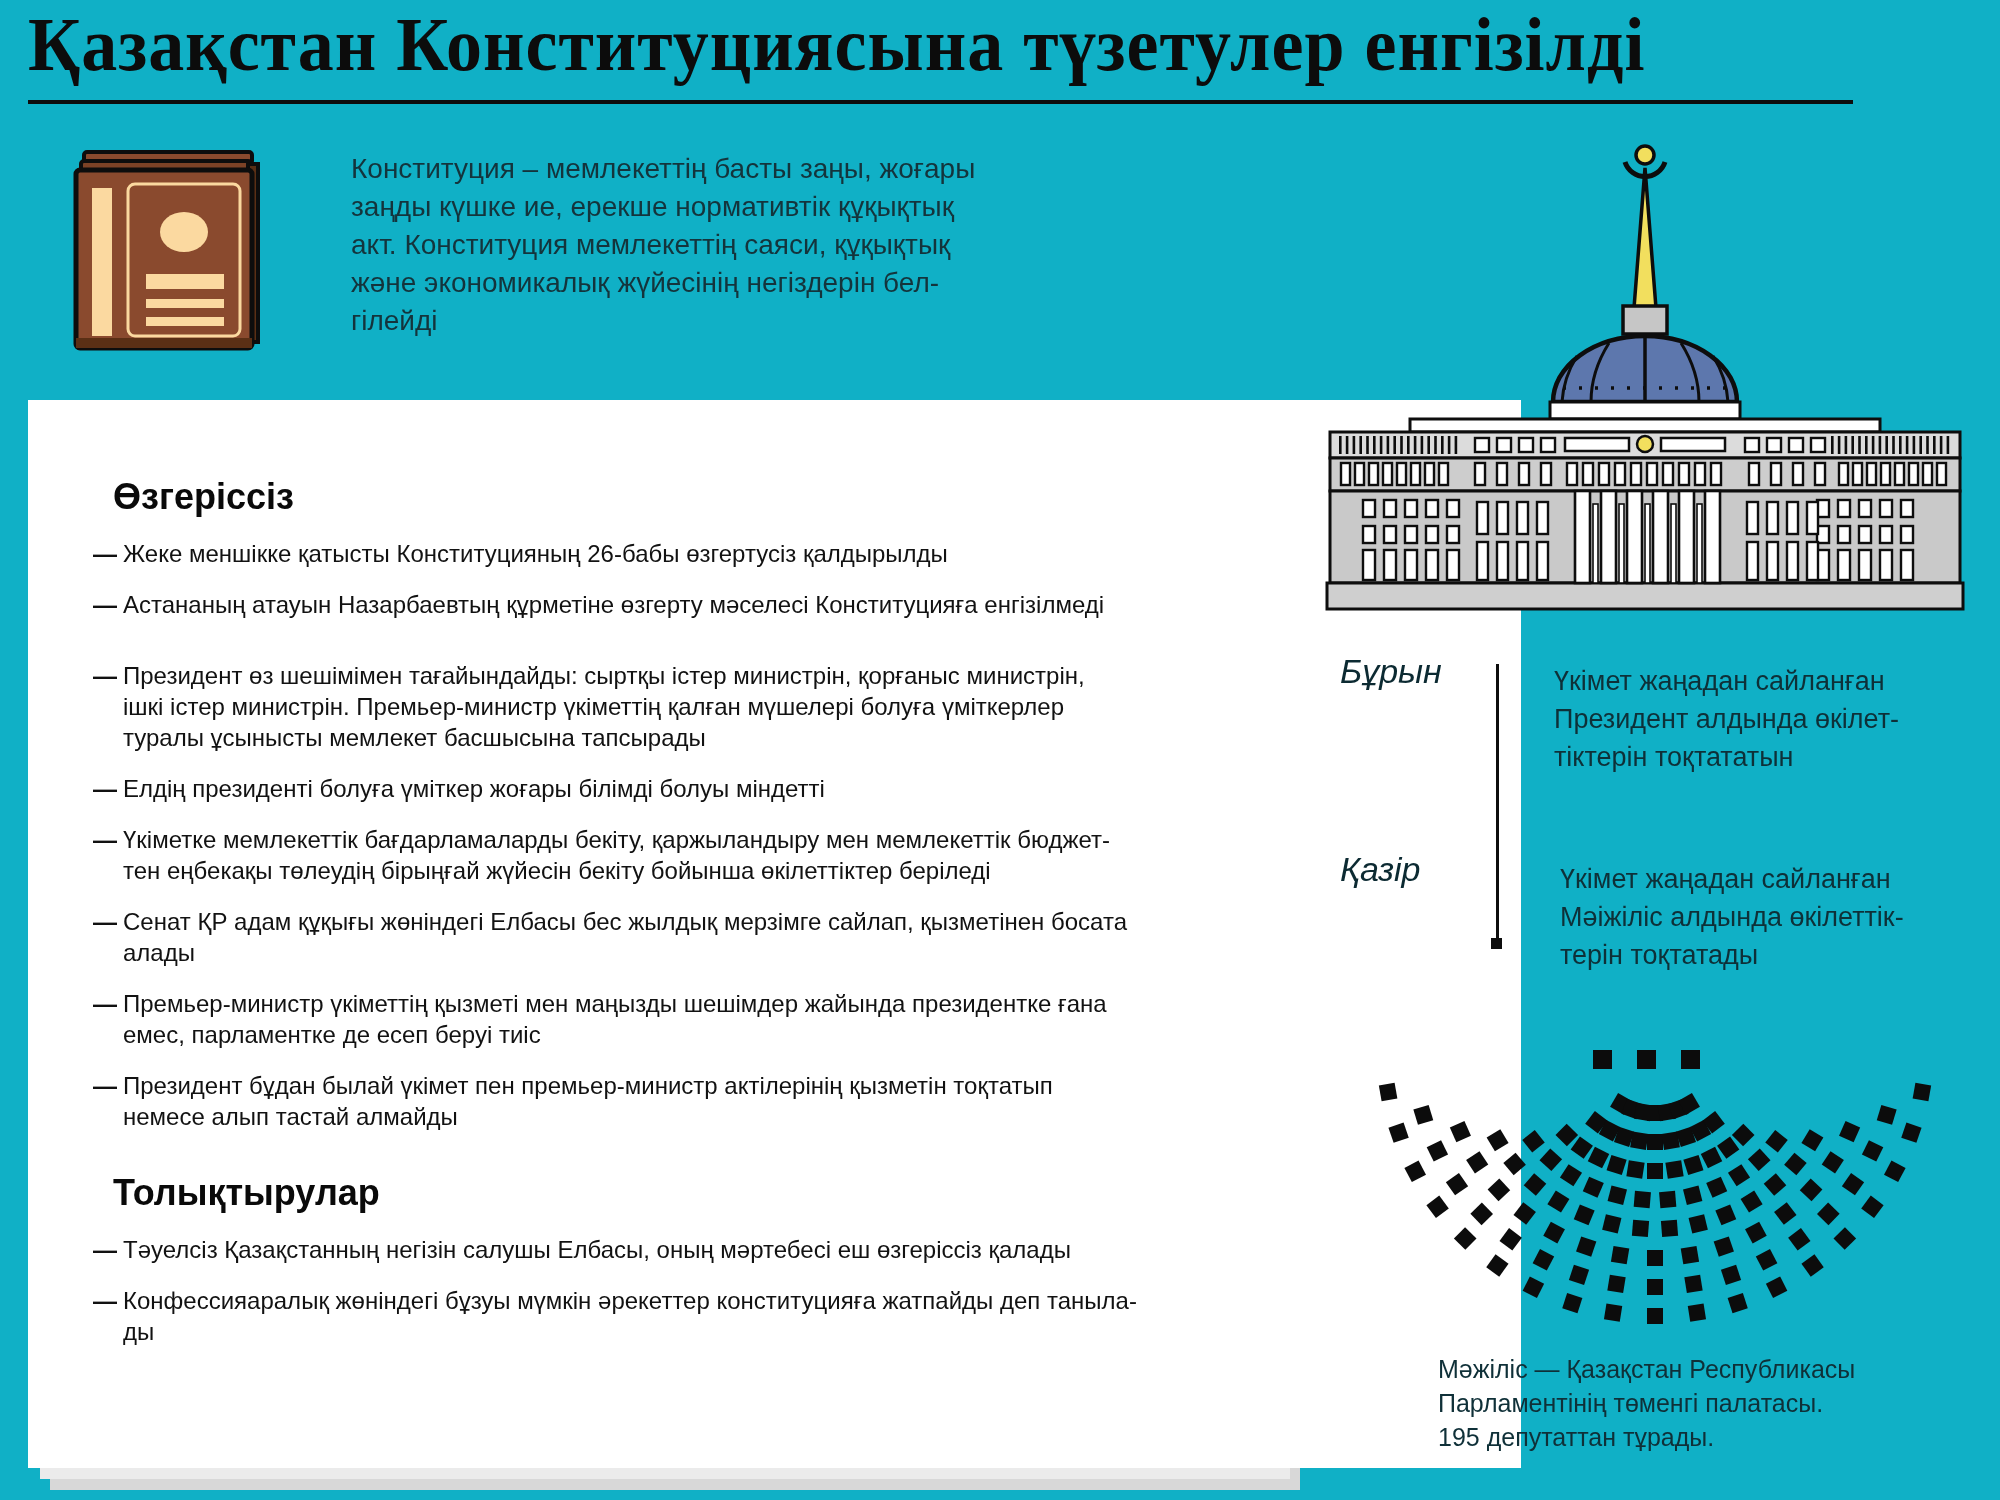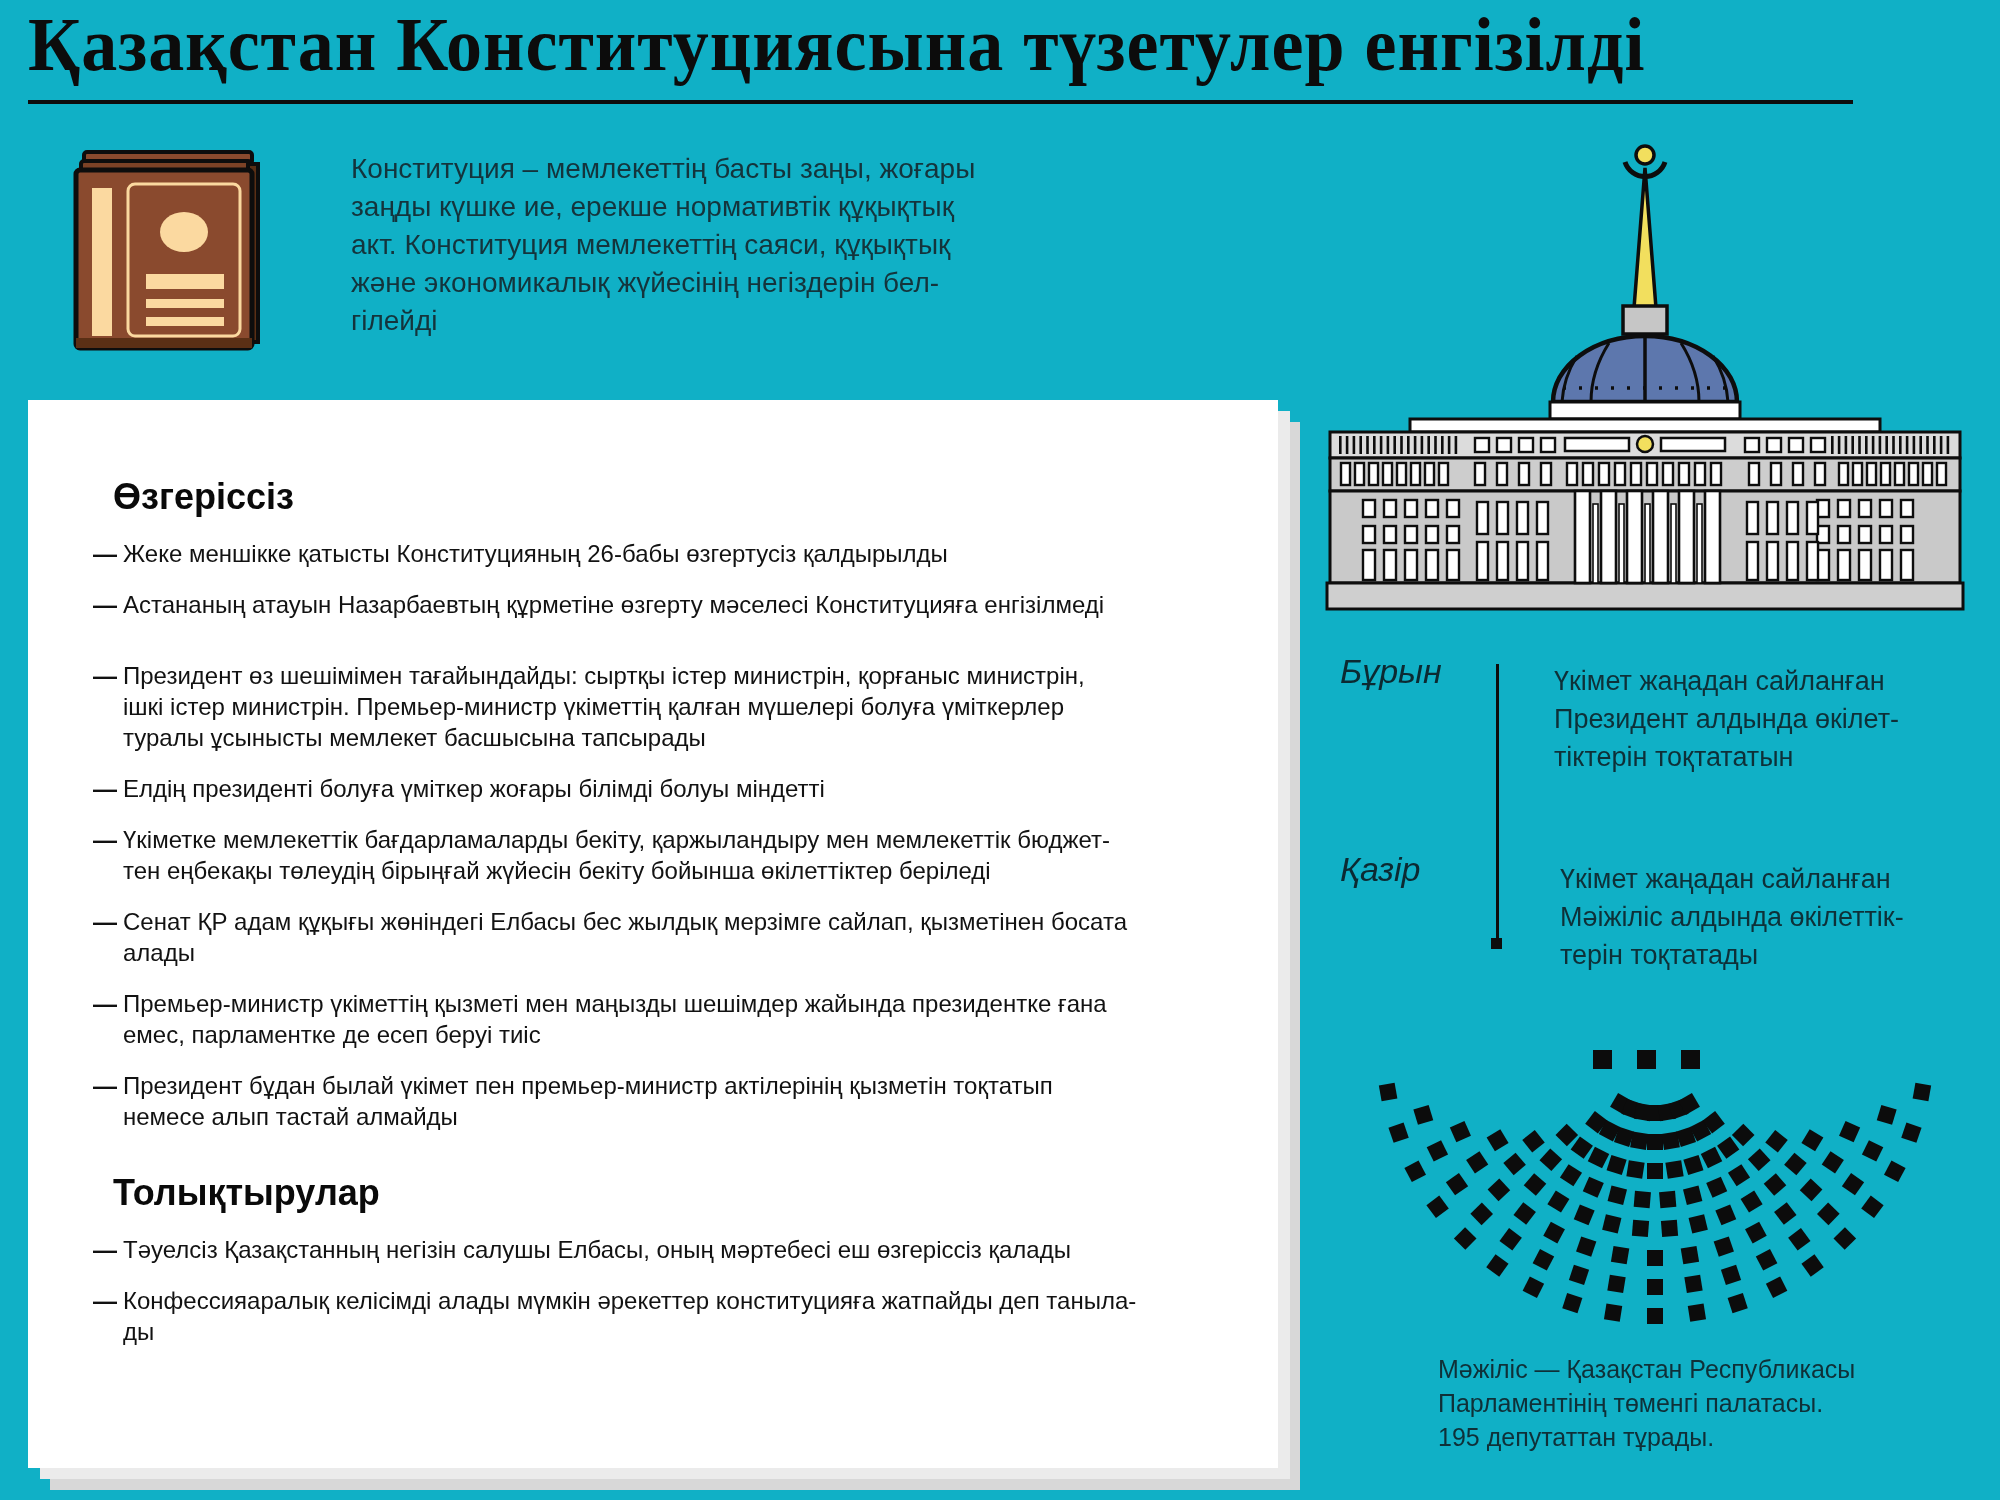--- a/index.html
+++ b/index.html
@@ -20,21 +20,21 @@
   .book{position:absolute;left:58px;top:140px;}
   .intro-text{
     position:absolute;left:335px;top:134px;margin:16px;width:660px;
     font-size:28px;line-height:38px;color:#14343c;white-space:pre-line;
   }
   
   .card-shadow{position:absolute;background:#d8d8d8;}
   .card-shadow.s2{left:50px;top:422px;width:1250px;height:1068px;}
   .card-shadow.s1{left:40px;top:411px;width:1250px;height:1068px;background:#ebebeb;}
   .card{
-    position:absolute;left:28px;top:400px;width:1250px;height:1068px;
+    position:absolute;left:28px;top:400px;width:1493px;height:1068px;
     background:#ffffff;box-sizing:border-box;padding:76px 55px 0 65px;
   }
   .card-section{margin-bottom:40px;}
   .section-heading{
     font-size:36px;font-weight:bold;color:#0a0a0a;margin:0 0 20px 20px;line-height:42px;
   }
   .bullet{display:flex;margin-bottom:20px;}
   .bullet-dash{flex:0 0 30px;font-size:24px;font-weight:bold;color:#111;line-height:31px;}
   .bullet-text{
     font-size:24px;font-weight:normal;color:#121212;line-height:31px;white-space:pre-line;
@@ -136,21 +136,21 @@
           </div>
         </section>
         <section class="card-section">
           <h2 class="section-heading">Толықтырулар</h2>
           <div class="bullet">
             <span class="bullet-dash">—</span>
             <span class="bullet-text">Тәуелсіз Қазақстанның негізін салушы Елбасы, оның мәртебесі еш өзгеріссіз қалады</span>
           </div>
           <div class="bullet">
             <span class="bullet-dash">—</span>
-            <span class="bullet-text">Конфессияаралық келісімді алады мүмкін әрекеттер конституцияға жатпайды деп таныла-
+            <span class="bullet-text">Конфессияаралық жөніндегі бұзуы мүмкін әрекеттер конституцияға жатпайды деп таныла-
 ды</span>
           </div>
         </section>
       </div>
   </div>
 
   <svg class="building" width="640" height="475" viewBox="0 0 640 475">
     <g stroke="#0d0d0d">
 
       <path d="M 300 22 A 21 21 0 0 0 340 22" fill="none" stroke-width="5"></path>

